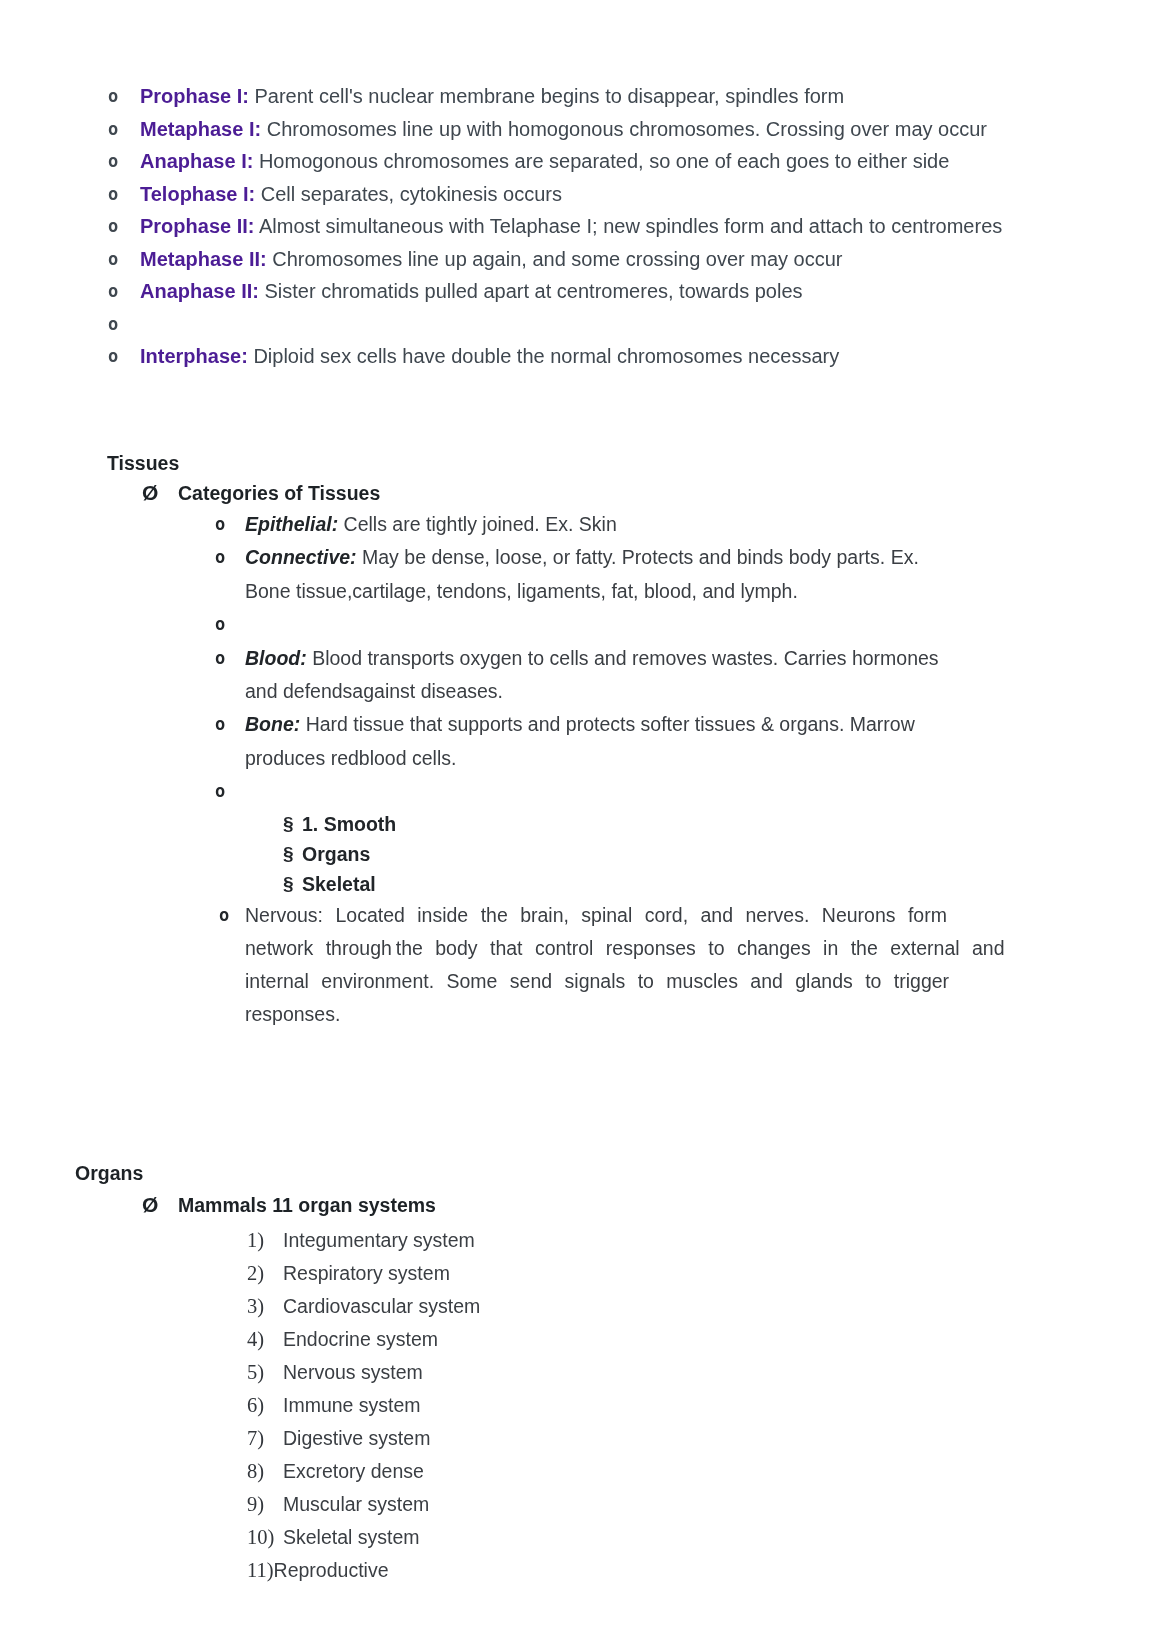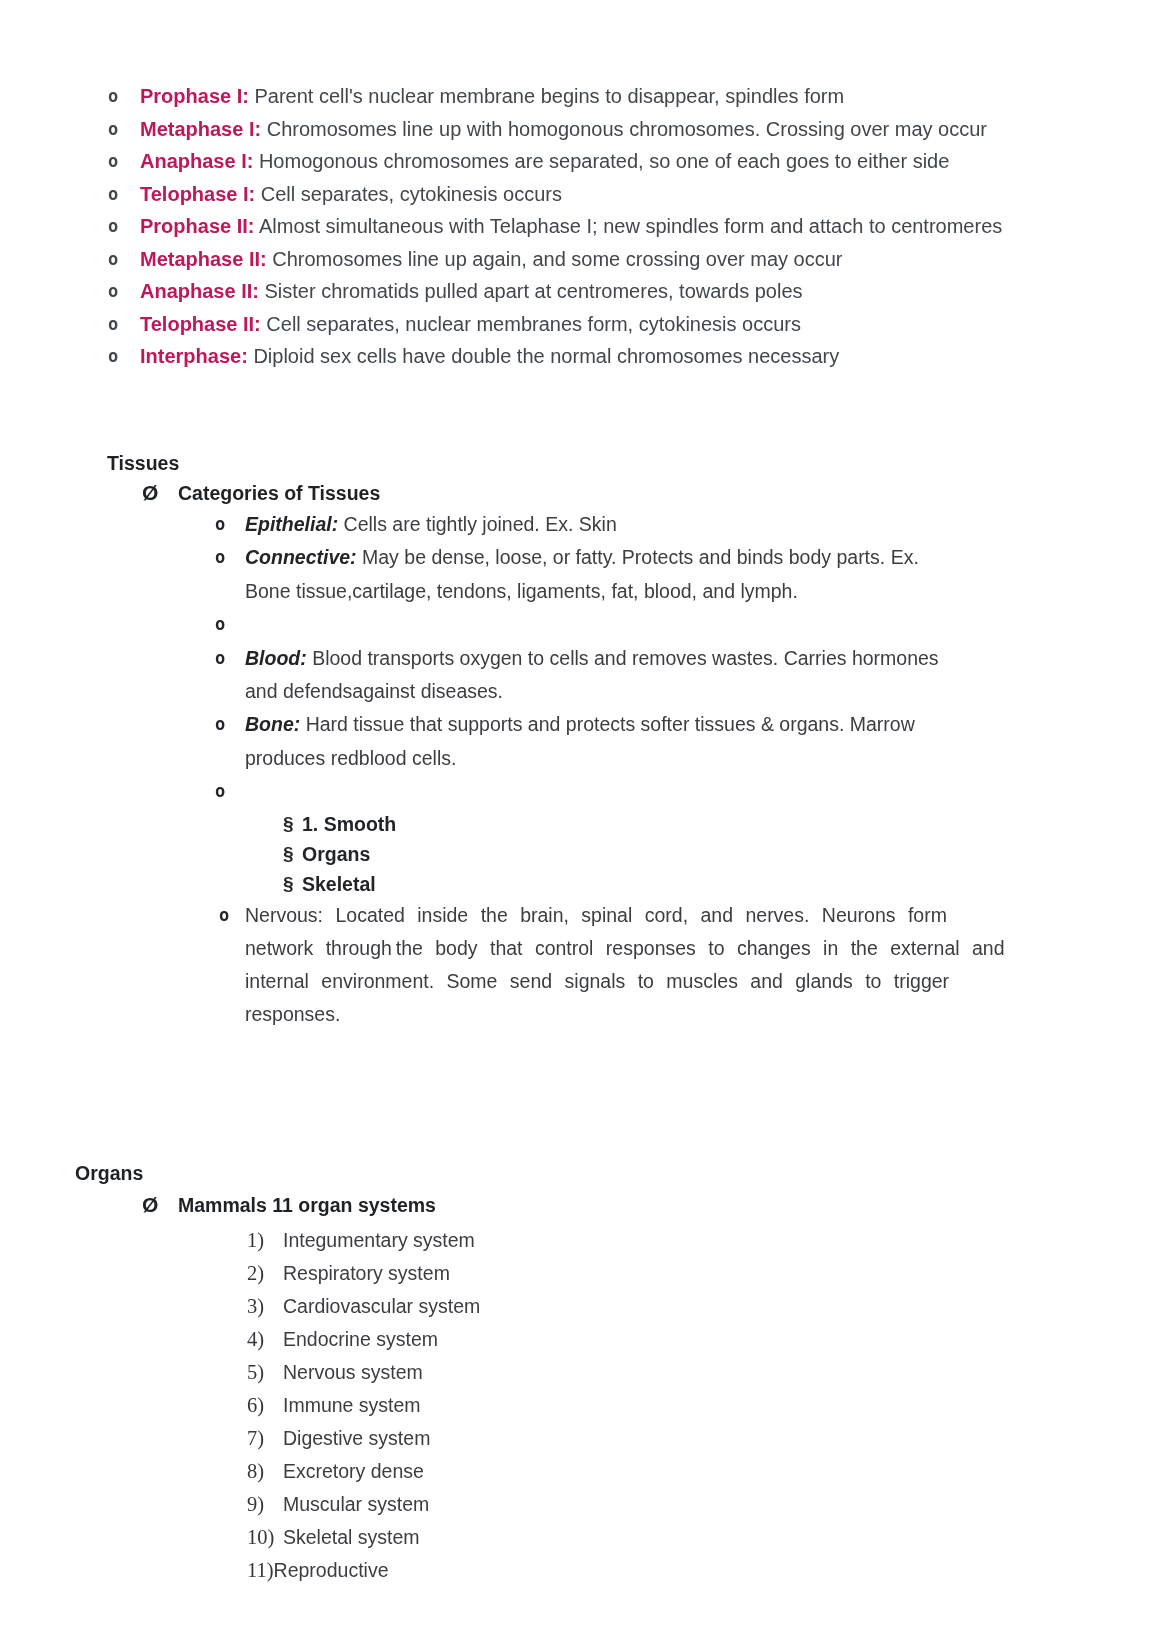--- a/index.html
+++ b/index.html
@@ -12,21 +12,21 @@
     overflow:hidden;
   }
   
   .meiosis{position:absolute;top:80px;left:0;width:1159px;color:#3f474f;}
   .mrow{display:flex;line-height:32.5px;padding-left:108px;font-size:20px;}
   .mrow .obul{
     flex:none;width:32px;
     font-family:"DejaVu Sans Mono","Liberation Mono",monospace;
     font-weight:bold;font-size:17px;
   }
-  .mrow .lbl{font-weight:bold;color:#be185d;}
+  .mrow .lbl{font-weight:bold;color:#4c1d95;}
   
   .h1{
     position:absolute;font-size:19.5px;font-weight:bold;color:#1d2226;
     line-height:26px;
   }
   .subhead{
     position:absolute;display:flex;font-size:19.5px;font-weight:bold;color:#1d2226;
     line-height:26px;
   }
   .subhead .arrow{flex:none;width:36px;font-size:21px;}
@@ -89,21 +89,20 @@
     <div class="mrow">
         <span class="obul">o</span>
         <div class="line"><span class="lbl">Metaphase II:</span> <span>Chromosomes line up again, and some crossing over may occur</span></div>
       </div>
     <div class="mrow">
         <span class="obul">o</span>
         <div class="line"><span class="lbl">Anaphase II:</span> <span>Sister chromatids pulled apart at centromeres, towards poles</span></div>
       </div>
     <div class="mrow">
         <span class="obul">o</span>
-        <div class="line"><span class="lbl">Telophase II:</span> <span>Cell separates, nuclear membranes form, cytokinesis occurs</span></div>
       </div>
     <div class="mrow">
         <span class="obul">o</span>
         <div class="line"><span class="lbl">Interphase:</span> <span>Diploid sex cells have double the normal chromosomes necessary</span></div>
       </div>
   </section>
 
   <h2 class="h1" style="top:434px;left:107px;">Tissues</h2>
 
   <div class="subhead" style="top:480px;left:142px;">

